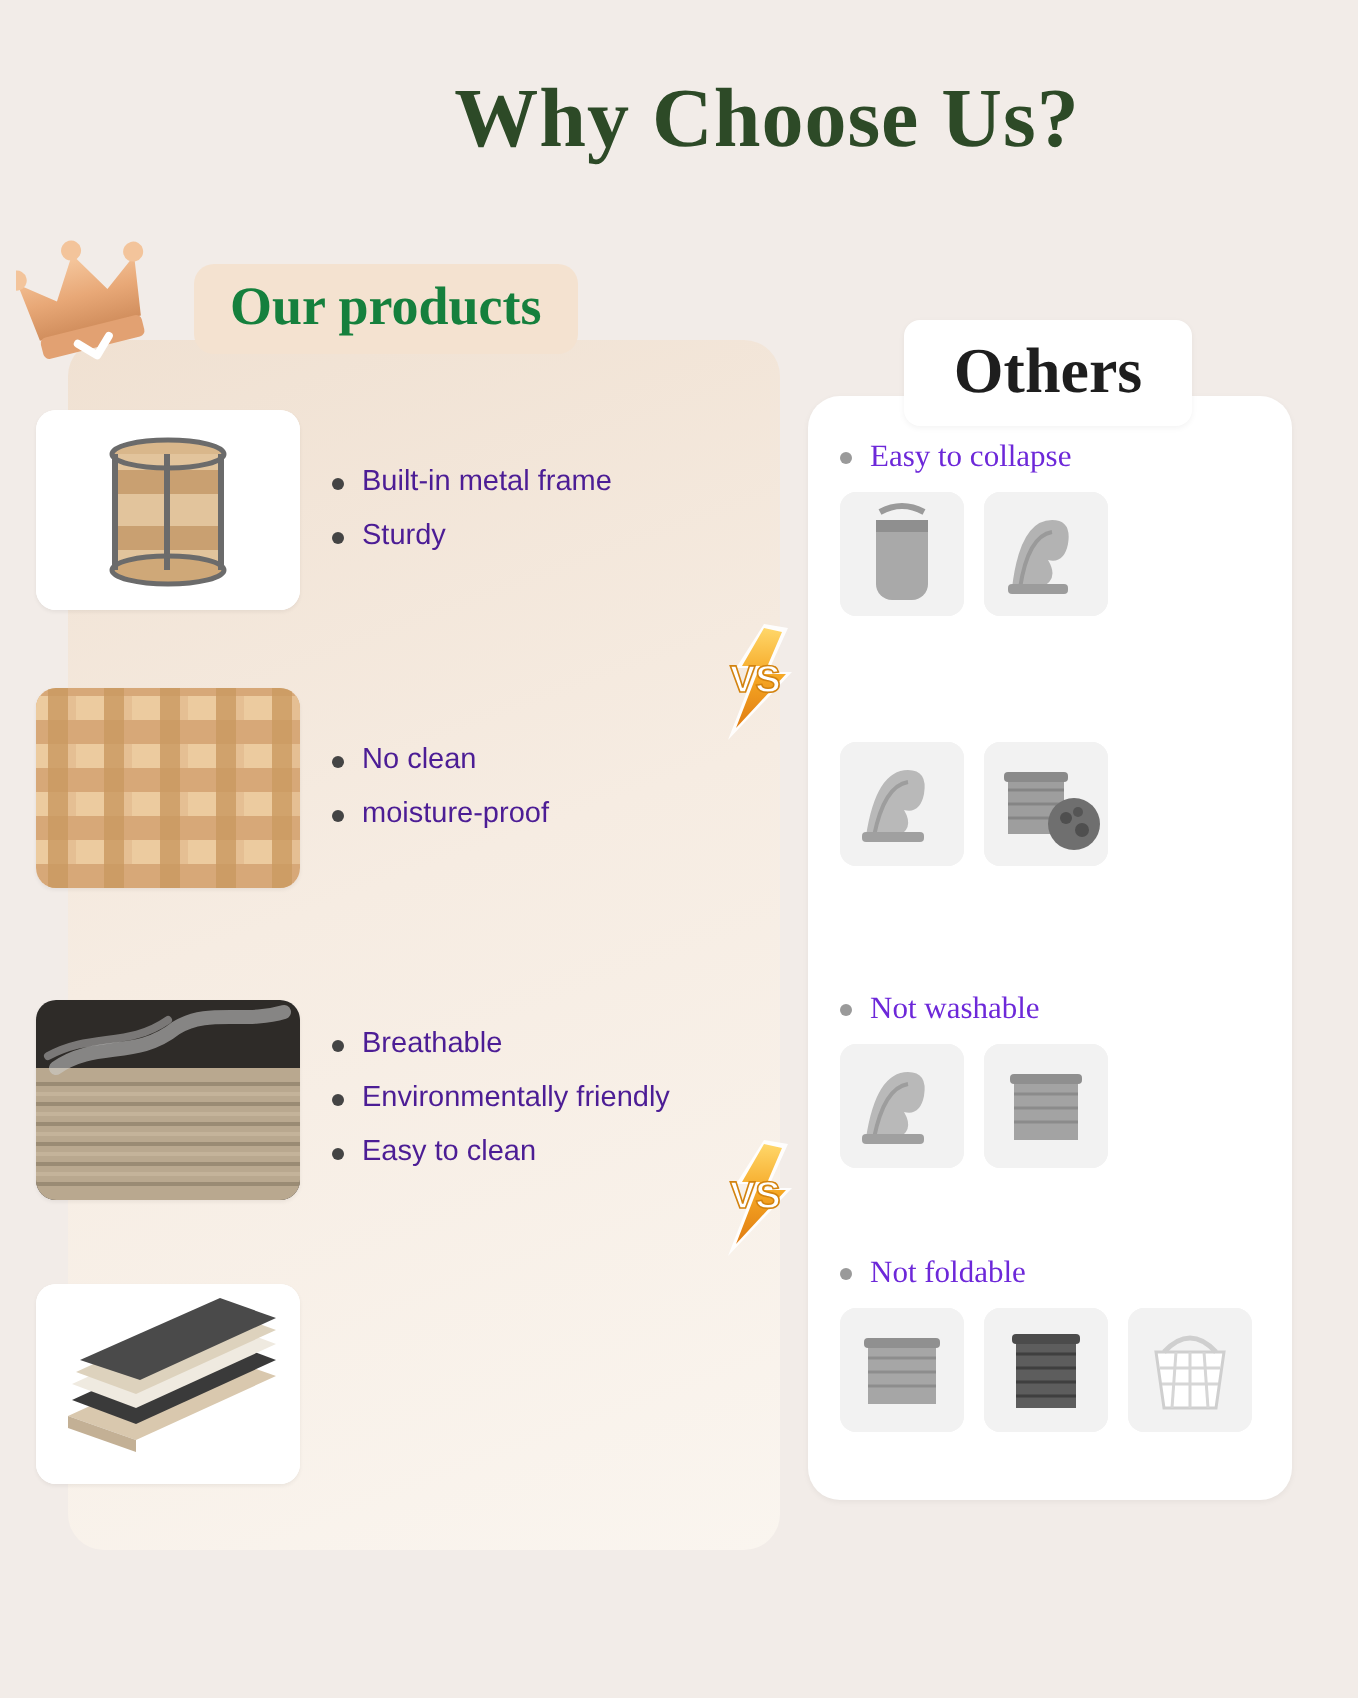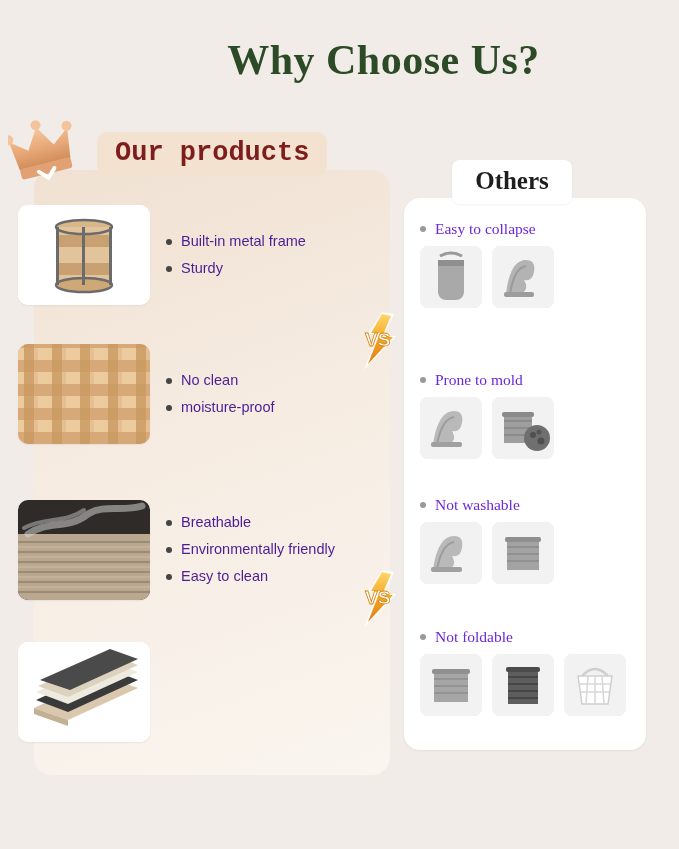--- a/index.html
+++ b/index.html
@@ -40,24 +40,24 @@
     background: linear-gradient(160deg, #f0e1d2 0%, #f6ece2 45%, #faf5ef 100%);
     border-radius: 18px;
   }
   #left-heading-pill {
     position: absolute;
     left: 97px;
     top: 132px;
     padding: 6px 18px 8px 18px;
     background: #f4e2d0;
     border-radius: 10px 10px 10px 10px;
-    font-family: Liberation Mono, monospace;
+    font-family: Liberation Serif, serif;
     font-size: 27px;
     font-weight: bold;
-    color: #7f1d1d;
+    color: #15803d;
     z-index: 5;
   }
   #crown-icon {
     position: absolute;
     left: 8px;
     top: 118px;
     width: 72px;
     height: 66px;
     z-index: 6;
   }
@@ -109,27 +109,27 @@
     width: 242px;
     height: 552px;
     background: #ffffff;
     border-radius: 16px;
     box-shadow: 0 1px 3px rgba(0,0,0,0.05);
   }
   #right-heading-pill {
     position: absolute;
     left: 452px;
     top: 160px;
-    width: 120px;
+    width: 144px;
     padding: 7px 0 9px 0;
     background: #ffffff;
     border-radius: 8px;
     text-align: center;
     font-family: "Liberation Serif", serif;
-    font-size: 25px;
+    font-size: 32px;
     font-weight: bold;
     color: #1e1e1e;
     z-index: 5;
     box-shadow: 0 1px 3px rgba(0,0,0,0.05);
   }
   .other-group {
     position: absolute;
     left: 420px;
     width: 212px;
   }
@@ -365,24 +365,20 @@
           <rect width="62" height="62" fill="#f2f2f2"></rect>
         <path d="M14 48 q4 -34 20 -34 q10 0 8 12 q-2 10 -10 8 q6 10 -4 14 z" fill="#b3b3b3"></path>
         <path d="M18 48 q4 -26 16 -28" stroke="#9a9a9a" stroke-width="2" fill="none"></path>
         <rect x="12" y="46" width="30" height="5" rx="2" fill="#9c9c9c"></rect>
       </svg>
     </div>
   </div>
 </div>
 
 <div class="other-group" style="top:371px;">
-  <div class="other-label">
-    <span class="dot"></span>
-    <span>Prone to mold</span>
-  </div>
   <div class="other-imgs">
     <div class="other-thumb">
       <svg viewBox="0 0 62 62">
           <rect width="62" height="62" fill="#f2f2f2"></rect>
         <path d="M13 47 q5 -33 21 -33 q10 0 8 12 q-2 10 -10 8 q6 10 -5 14 z" fill="#b9b9b9"></path>
         <path d="M17 47 q5 -25 17 -27" stroke="#9d9d9d" stroke-width="2" fill="none"></path>
         <rect x="11" y="45" width="31" height="5" rx="2" fill="#a0a0a0"></rect>
       </svg>
     </div>
     <div class="other-thumb">

